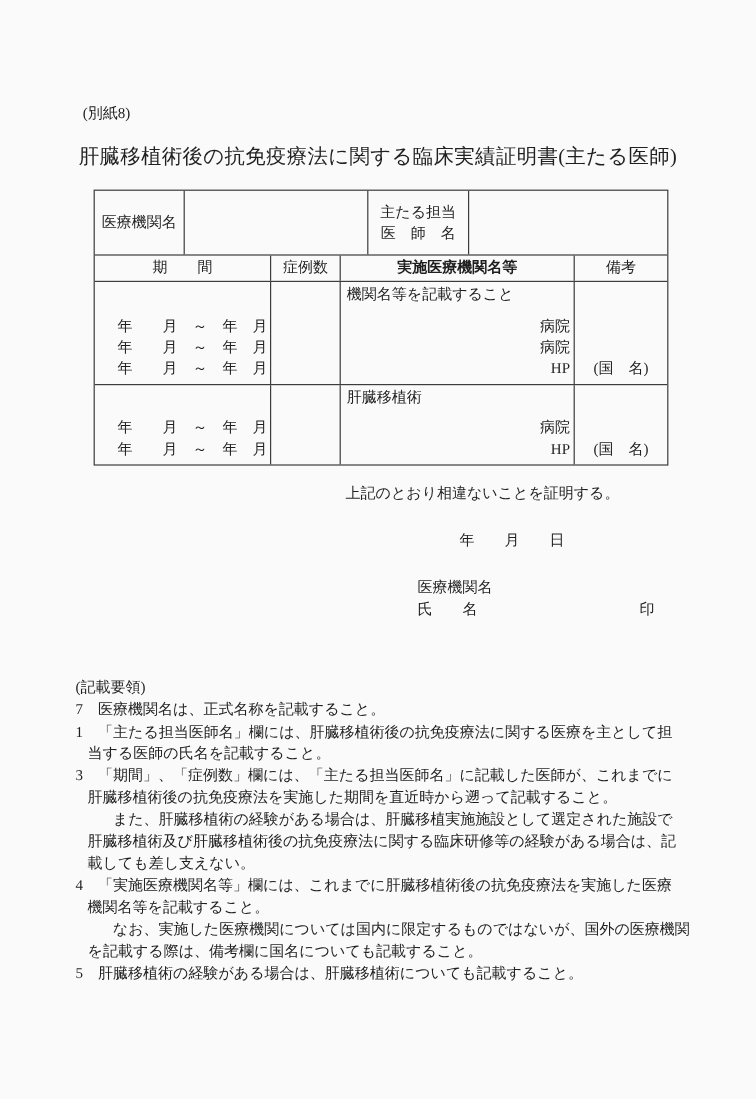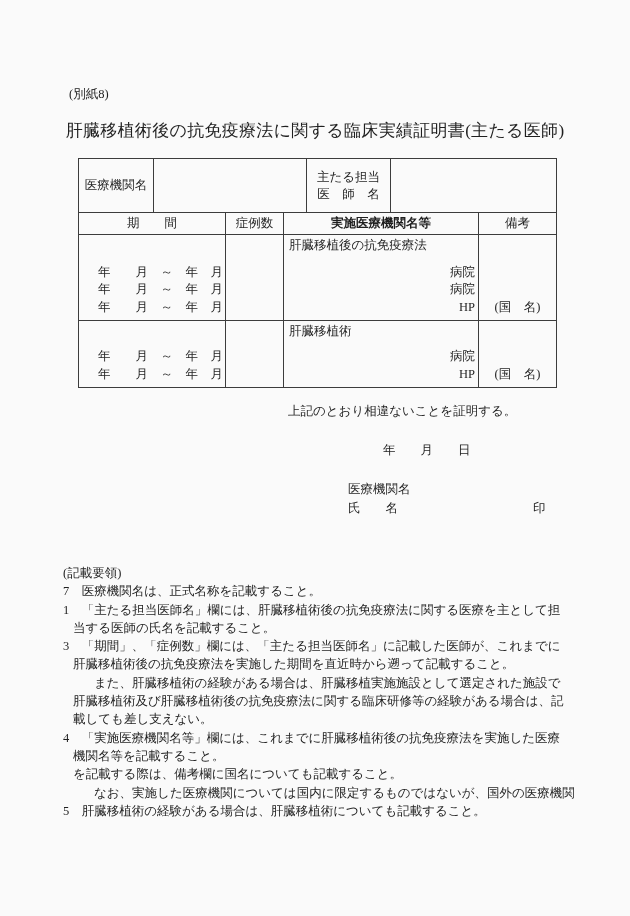--- a/index.html
+++ b/index.html
@@ -117,21 +117,21 @@
   </div>
 
   <div class="t-row row-sec1">
     <div class="t-cell period-cell">
       <span>年　　月　～　年　月</span>
       <span>年　　月　～　年　月</span>
       <span>年　　月　～　年　月</span>
     </div>
     <div class="t-cell cases-cell"></div>
     <div class="t-cell facility-cell">
-      <div class="facility-category">肝臓移植後の抗免疫療法</div>
+      <div class="facility-category">機関名等を記載すること</div>
       <div class="facility-lines">
         <div>病院</div>
         <div>病院</div>
         <div>HP</div>
       </div>
     </div>
     <div class="t-cell remarks-cell">
       <span>(国　名)</span>
     </div>
   </div>
@@ -166,16 +166,16 @@
   <div class="note-line ln-num">7　医療機関名は、正式名称を記載すること。</div>
   <div class="note-line ln-num">1　「主たる担当医師名」欄には、肝臓移植術後の抗免疫療法に関する医療を主として担</div>
   <div class="note-line ln-cont">当する医師の氏名を記載すること。</div>
   <div class="note-line ln-num">3　「期間」、「症例数」欄には、「主たる担当医師名」に記載した医師が、これまでに</div>
   <div class="note-line ln-cont">肝臓移植術後の抗免疫療法を実施した期間を直近時から遡って記載すること。</div>
   <div class="note-line ln-para">また、肝臓移植術の経験がある場合は、肝臓移植実施施設として選定された施設で</div>
   <div class="note-line ln-cont">肝臓移植術及び肝臓移植術後の抗免疫療法に関する臨床研修等の経験がある場合は、記</div>
   <div class="note-line ln-cont">載しても差し支えない。</div>
   <div class="note-line ln-num">4　「実施医療機関名等」欄には、これまでに肝臓移植術後の抗免疫療法を実施した医療</div>
   <div class="note-line ln-cont">機関名等を記載すること。</div>
+  <div class="note-line ln-para">なお、実施した医療機関については国内に限定するものではないが、国外の医療機関</div>
   <div class="note-line ln-cont">を記載する際は、備考欄に国名についても記載すること。</div>
-  <div class="note-line ln-para">なお、実施した医療機関については国内に限定するものではないが、国外の医療機関</div>
   <div class="note-line ln-num">5　肝臓移植術の経験がある場合は、肝臓移植術についても記載すること。</div>
 </div>
 
 </body></html>

